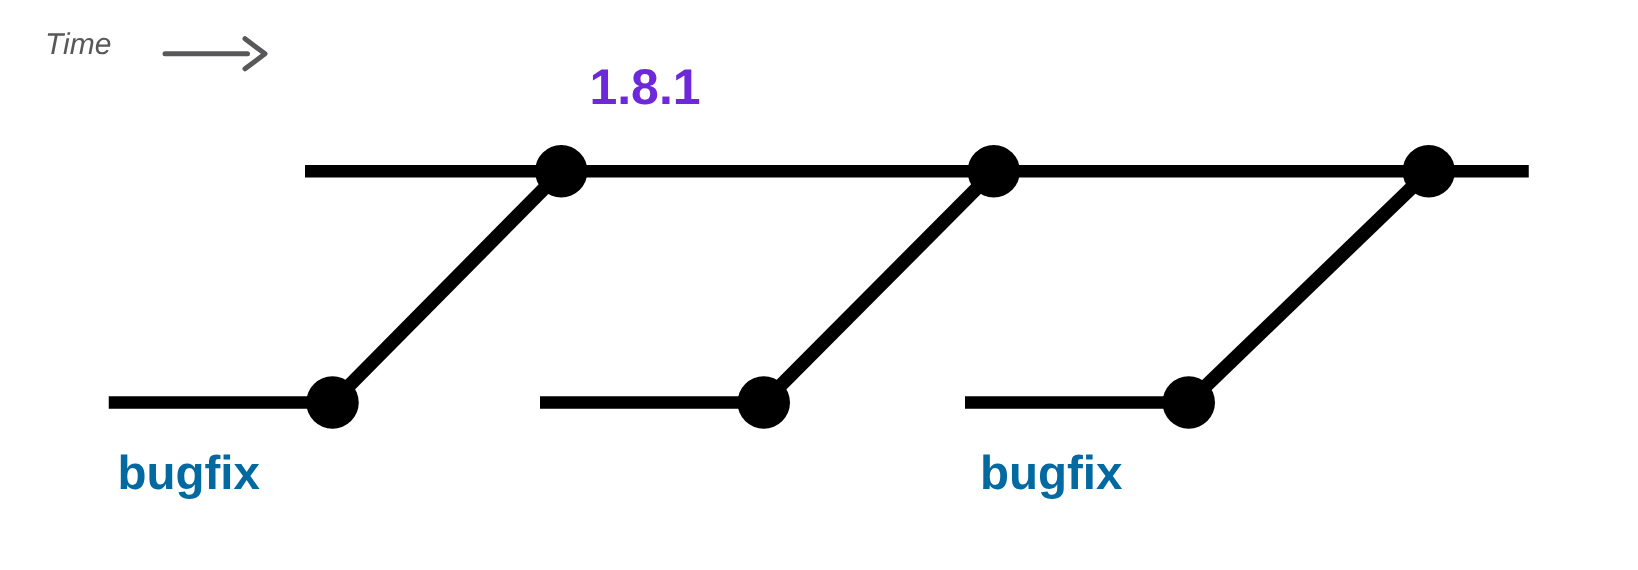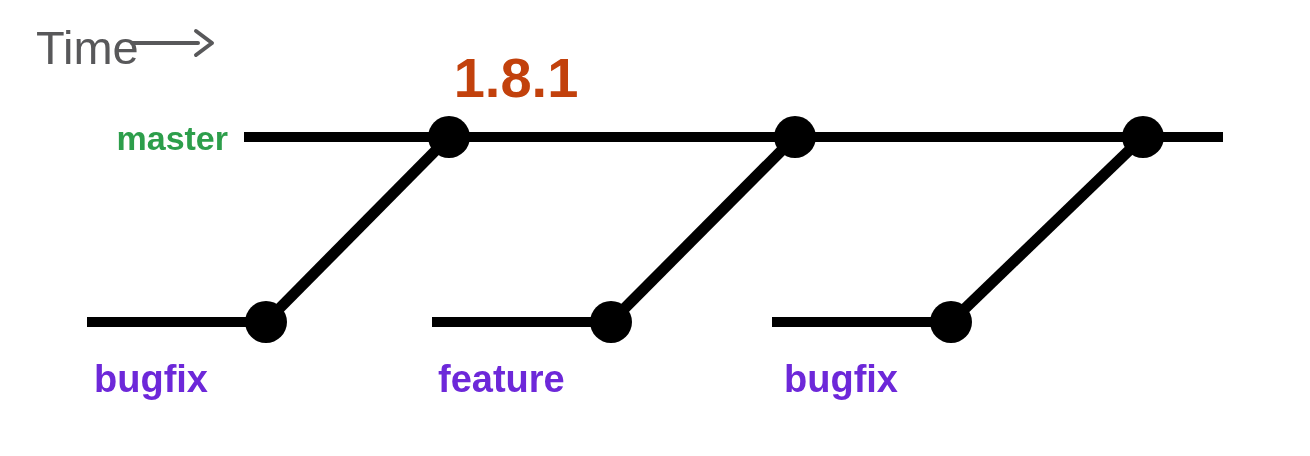--- a/index.html
+++ b/index.html
@@ -25,43 +25,44 @@
   .label {
     position: absolute;
     white-space: nowrap;
     font-weight: 700;
     line-height: 1;
     user-select: none;
   }
   .time-label {
     left: 36px;
     top: 24px;
-    font-size: 47px;
+    font-size: 24px;
     font-weight: 400;
     color: #58585a;
+    font-style: italic;
   }
   .master-label {
     right: 1082px; 
     top: 121px;
     font-size: 34px;
     color: #2d9e4b;
   }
   .release-label {
     top: 50px;
-    font-size: 56px;
-    color: #c2410c;
+    font-size: 40px;
+    color: #6d28d9;
     transform: translateX(-50%);
   }
   .release-1 { left: 516px; }
   .release-2 { left: 853px; }
   .release-3 { left: 1199px; }
   .branch-label {
     top: 360px;
     font-size: 38px;
-    color: #6d28d9;
+    color: #0369a1;
   }
   .branch-1 { left: 94px; }
   .branch-2 { left: 438px; }
   .branch-3 { left: 784px; }
 </style>
 </head>
 <body>
 
 <div class="canvas">
 
@@ -86,21 +87,19 @@
     <circle cx="795" cy="137" r="21" fill="#000000"></circle>
     <circle cx="1143" cy="137" r="21" fill="#000000"></circle>
 
     <circle cx="266" cy="322" r="21" fill="#000000"></circle>
     <circle cx="611" cy="322" r="21" fill="#000000"></circle>
     <circle cx="951" cy="322" r="21" fill="#000000"></circle>
   </svg>
 
   <div class="label time-label">Time</div>
 
-  <div class="label master-label">master</div>
 
   <div class="label release-label release-1">1.8.1</div>
 
   <div class="label branch-label branch-1">bugfix</div>
-  <div class="label branch-label branch-2">feature</div>
   <div class="label branch-label branch-3">bugfix</div>
 
 </div>
 
 </body></html>

